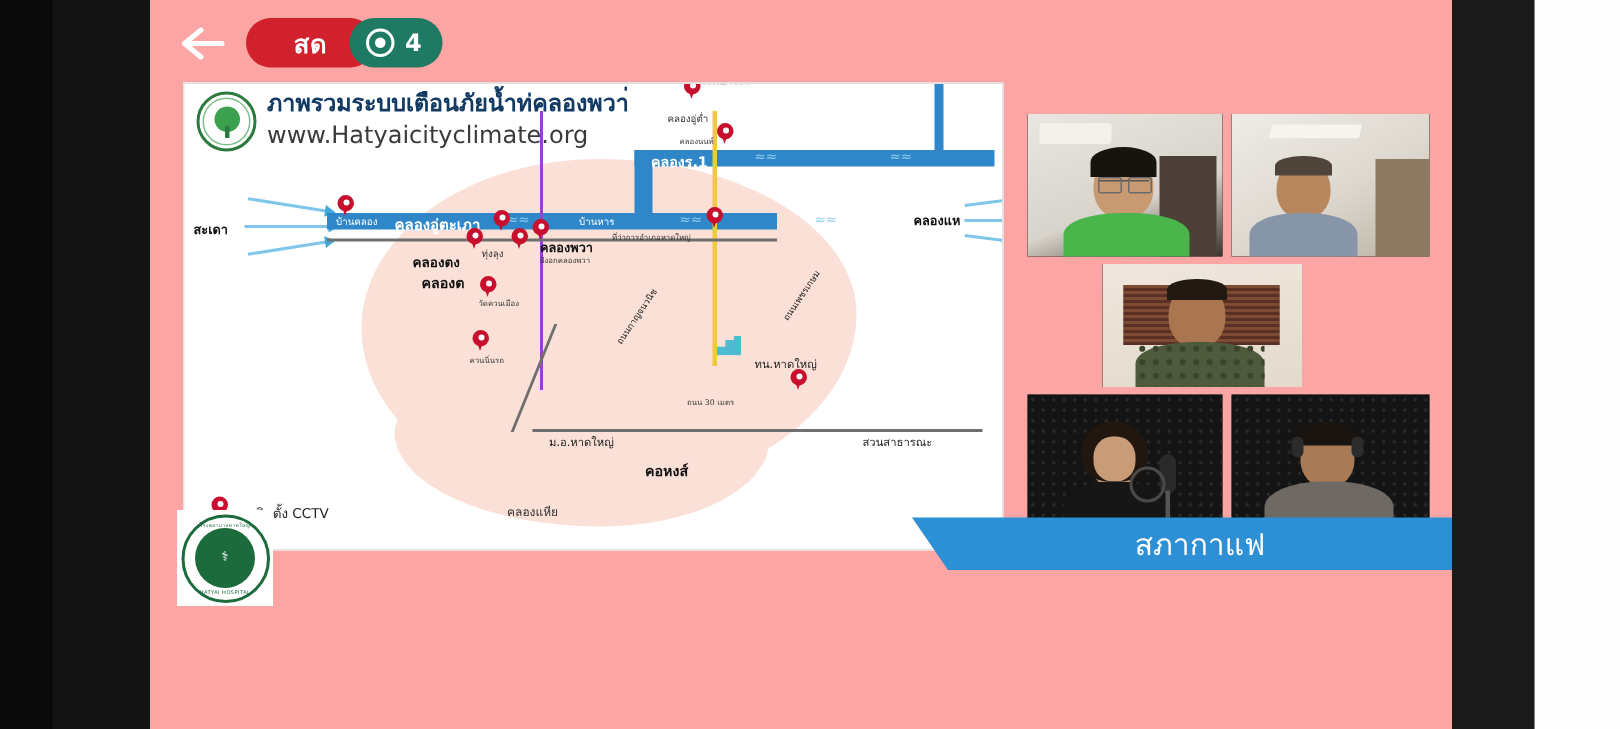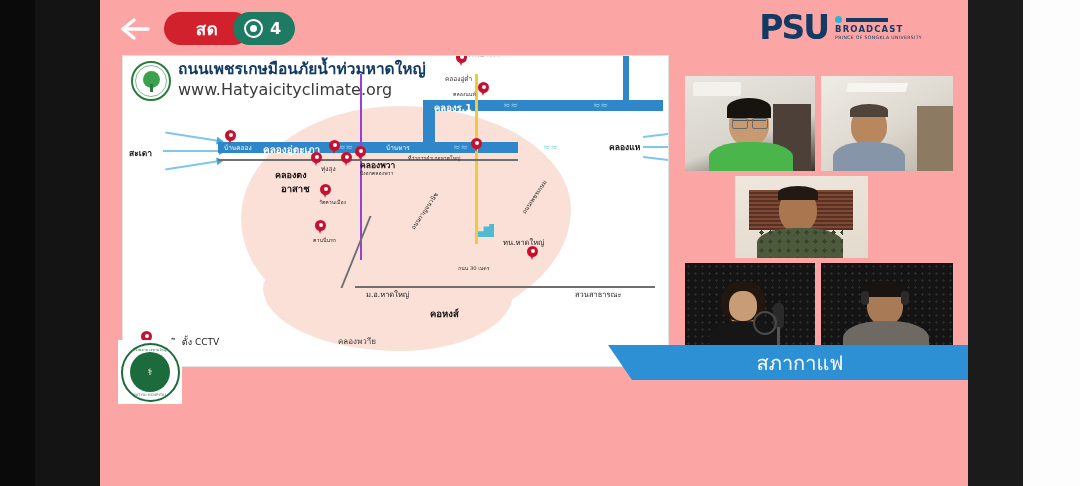--- a/index.html
+++ b/index.html
@@ -138,43 +138,32 @@
         <span>สด</span>
       </div>
 
       <div class="view-badge">
         <span class="eye-outer">
           <span class="eye-inner"></span>
         </span>
         <span>4</span>
       </div>
 
-      <div class="psu">
-        <div class="psu-mark">PSU</div>
-        <div class="psu-right">
-          <div class="psu-dotline">
-            <span class="psu-dot"></span>
-            <span class="psu-bar"></span>
-          </div>
-          <div class="psu-bc">BROADCAST</div>
-          <div class="psu-sub">PRINCE OF SONGKLA UNIVERSITY</div>
-        </div>
-      </div>
     </div>
 
     <div class="slide">
 
       <div class="slide-head">
         <div class="hy-seal">
           <div class="ring"></div>
             <div class="tree"></div>
             <div class="trunk"></div>
         </div>
         <div>
-          <div class="slide-title">ถนนเพชรเกษมือนภัยน้ำท่วมหาดใหญ่</div>
+          <div class="slide-title">ภาพรวมระบบเตือนภัยน้ำท่คลองพวา่</div>
           <div class="slide-url">www.Hatyaicityclimate.org</div>
         </div>
       </div>
 
       <div class="map">
         <div class="blob"></div>
         <div class="blob2"></div>
 
         <div class="flowarr" style="left:42px;top:40px;width:58px;transform:rotate(9deg);"></div>
         <div class="flowarr" style="left:40px;top:54px;width:62px;"></div>
@@ -212,21 +201,21 @@
         <div class="mlbl" style="left:280px;top:110px;transform:rotate(-56deg);font-size:6px;">ถนนกาญจนวนิช</div>
         <div class="mlbl" style="left:392px;top:96px;transform:rotate(-56deg);font-size:6px;">ถนนเพชรเกษม</div>
 
         <div class="boldlbl" style="left:345px;top:-50px;font-size:9px;color:#222;">คลองต่ำ</div>
         <div class="tinylbl" style="left:322px;top:-22px;font-size:6.5px;">คลองอู่ต่ำ</div>
         <div class="tinylbl" style="left:330px;top:-6px;">คลองนนท์</div>
 
         <div class="boldlbl" style="left:237px;top:62px;">คลองพวา</div>
         <div class="tinylbl" style="left:237px;top:73px;">ฝั่งอกคลองพวา</div>
         <div class="boldlbl" style="left:152px;top:72px;font-size:9px;">คลองตง</div>
-        <div class="boldlbl" style="left:158px;top:85px;font-size:9.5px;">อาสาช</div>
+        <div class="boldlbl" style="left:158px;top:85px;font-size:9.5px;">คลองต</div>
         <div class="tinylbl" style="left:198px;top:68px;font-size:6.5px;">ทุ่งลุง</div>
         <div class="tinylbl" style="left:196px;top:102px;">วัดควนเมือง</div>
         <div class="tinylbl" style="left:190px;top:140px;">ควนนิ่นรถ</div>
         <div class="tinylbl" style="left:285px;top:58px;">ที่ว่าการอำเภอหาดใหญ่</div>
 
         <div class="mlbl" style="left:380px;top:140px;">ทน.หาดใหญ่</div>
         <div class="tinylbl" style="left:335px;top:168px;">ถนน 30 เมตร</div>
         <div class="mlbl" style="left:243px;top:192px;">ม.อ.หาดใหญ่</div>
         <div class="boldlbl" style="left:295px;top:210px;font-size:9.5px;margin-left:12px;">คอหงส์</div>
         <div class="mlbl" style="left:452px;top:192px;">สวนสาธารณะ</div>
@@ -266,21 +255,21 @@
         <div class="pin" style="left:404px;top:150px;">
             <i></i>
           </div>
 
         <div class="legend-pin">
           <div class="pin" style="left:0;top:0;">
               <i></i>
             </div>
         </div>
         <div class="legend-txt">จุดติดตั้ง CCTV</div>
-        <div class="legend-road">คลองพวาีย</div>
+        <div class="legend-road">คลองแหีย</div>
       </div>
     </div>
 
     <div class="tiles">
 
       <div class="tile" style="left:0;top:0;width:130px;height:95px;">
         <div class="t-wall" style="background:linear-gradient(160deg,#e9e6df 0%,#d8d4cc 60%,#3a342c 100%);"></div>
         <div style="position:absolute;left:8px;top:6px;width:48px;height:14px;background:#f3f1ec;border-radius:2px;"></div>
         <div style="position:absolute;left:88px;top:28px;width:38px;height:67px;background:#4c4038;"></div>
         <div class="person-head" style="left:44px;top:26px;width:40px;height:44px;background:#C79A72;"></div>

